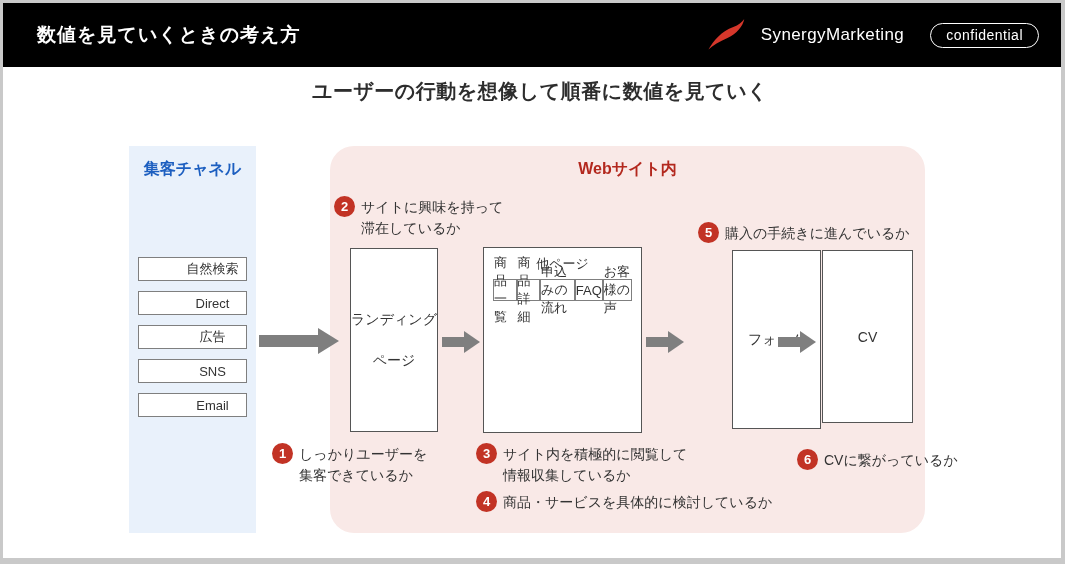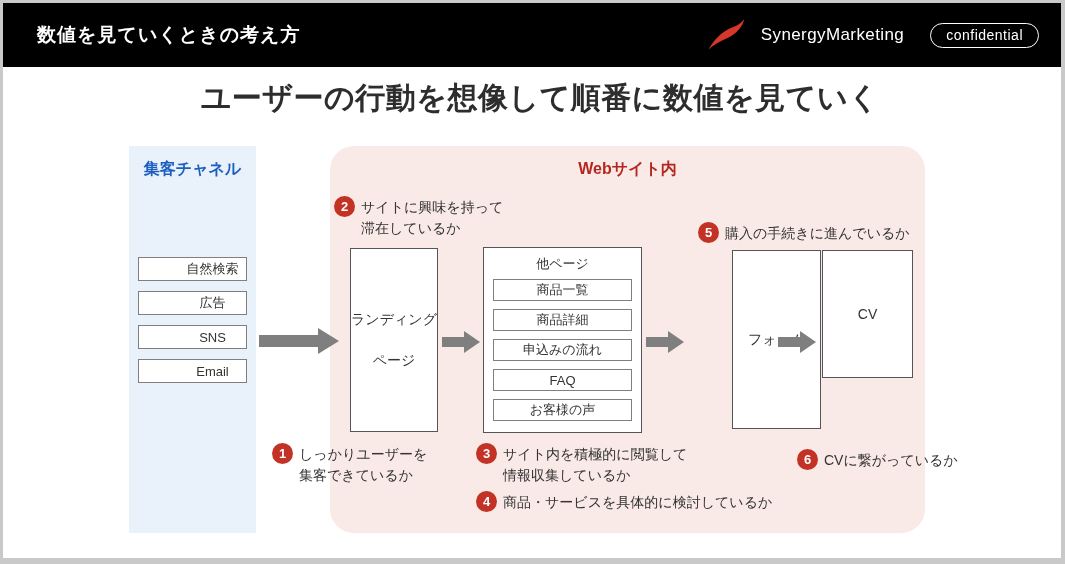--- a/index.html
+++ b/index.html
@@ -29,21 +29,21 @@
   }
   .logo-swoosh{width:38px;height:34px;display:block;}
   .brand-name{color:#ffffff;font-size:17px;letter-spacing:0.4px;font-weight:400;}
   .pill{
     margin-left:10px;color:#ffffff;font-size:14px;letter-spacing:0.5px;
     border:1.5px solid #ffffff;border-radius:14px;padding:3px 15px 4px 15px;
   }
   
   .main-title{
     position:absolute;left:16px;right:0;top:75px;text-align:center;
-    font-size:30px;font-weight:700;color:#2d2d2d;letter-spacing:0.5px;
+    font-size:20px;font-weight:700;color:#2d2d2d;letter-spacing:0.5px;
   }
   
   .channels-panel{
     position:absolute;left:126px;top:143px;width:127px;height:387px;
     background:#e9f1fb;
   }
   .website-panel{
     position:absolute;left:327px;top:143px;width:595px;height:387px;
     background:#f9e9e7;
     border-radius:24px;
@@ -64,29 +64,29 @@
   .stage-box{
     position:absolute;box-sizing:border-box;background:#ffffff;border:1px solid #555555;
   }
   .stage-landing{left:347px;top:245px;width:88px;height:184px;
     display:flex;flex-direction:column;align-items:center;justify-content:center;gap:20px;}
   .stage-landing span{display:block;font-size:14px;line-height:21px;color:#333;}
   .stage-other{left:480px;top:244px;width:159px;height:186px;}
   .other-title{text-align:center;margin-top:7px;font-size:13px;color:#333;}
   .other-list{
     position:absolute;top:31px;left:9px;right:9px;
-    display:flex;flex-direction:column;gap:8px;
+    display:flex;flex-direction:row;
   }
   .other-item{
     box-sizing:border-box;height:22px;background:#ffffff;border:1px solid #7f7f7f;
     display:flex;align-items:center;justify-content:center;font-size:13px;color:#333;
   }
   .stage-form{left:685px;top:247px;width:89px;height:179px;
     display:flex;align-items:center;justify-content:center;font-size:14px;margin-left:44px;}
-  .stage-cv{left:819px;top:247px;width:91px;height:128px;
+  .stage-cv{left:819px;top:247px;width:91px;height:173px;
     display:flex;align-items:center;justify-content:center;font-size:14px;}
   
   .arrow{position:absolute;}
   .arrow .shaft{position:absolute;left:0;top:50%;transform:translateY(-50%);background:#7f7f7f;}
   .arrow .head{position:absolute;right:0;top:50%;transform:translateY(-50%);width:0;height:0;}
   .arrow-lg{width:80px;height:26px;}
   .arrow-lg .shaft{right:18px;height:12px;}
   .arrow-lg .head{border-left:21px solid #7f7f7f;border-top:13px solid transparent;border-bottom:13px solid transparent;}
   .arrow-sm{width:38px;height:22px;}
   .arrow-sm .shaft{right:13px;height:10px;}
@@ -126,20 +126,21 @@
       <span class="pill">confidential</span>
     </div>
   </div>
 
   <div class="main-title">ユーザーの行動を想像して順番に数値を見ていく</div>
 
   <div class="channels-panel">
     <div class="panel-title blue">集客チャネル</div>
     <div class="channel-list">
       <div class="channel-box">自然検索</div>
+      <div class="channel-box">Direct</div>
       <div class="channel-box">広告</div>
       <div class="channel-box">SNS</div>
       <div class="channel-box">Email</div>
     </div>
   </div>
 
   <div class="website-panel">
     <div class="panel-title red">Webサイト内</div>
   </div>
 

